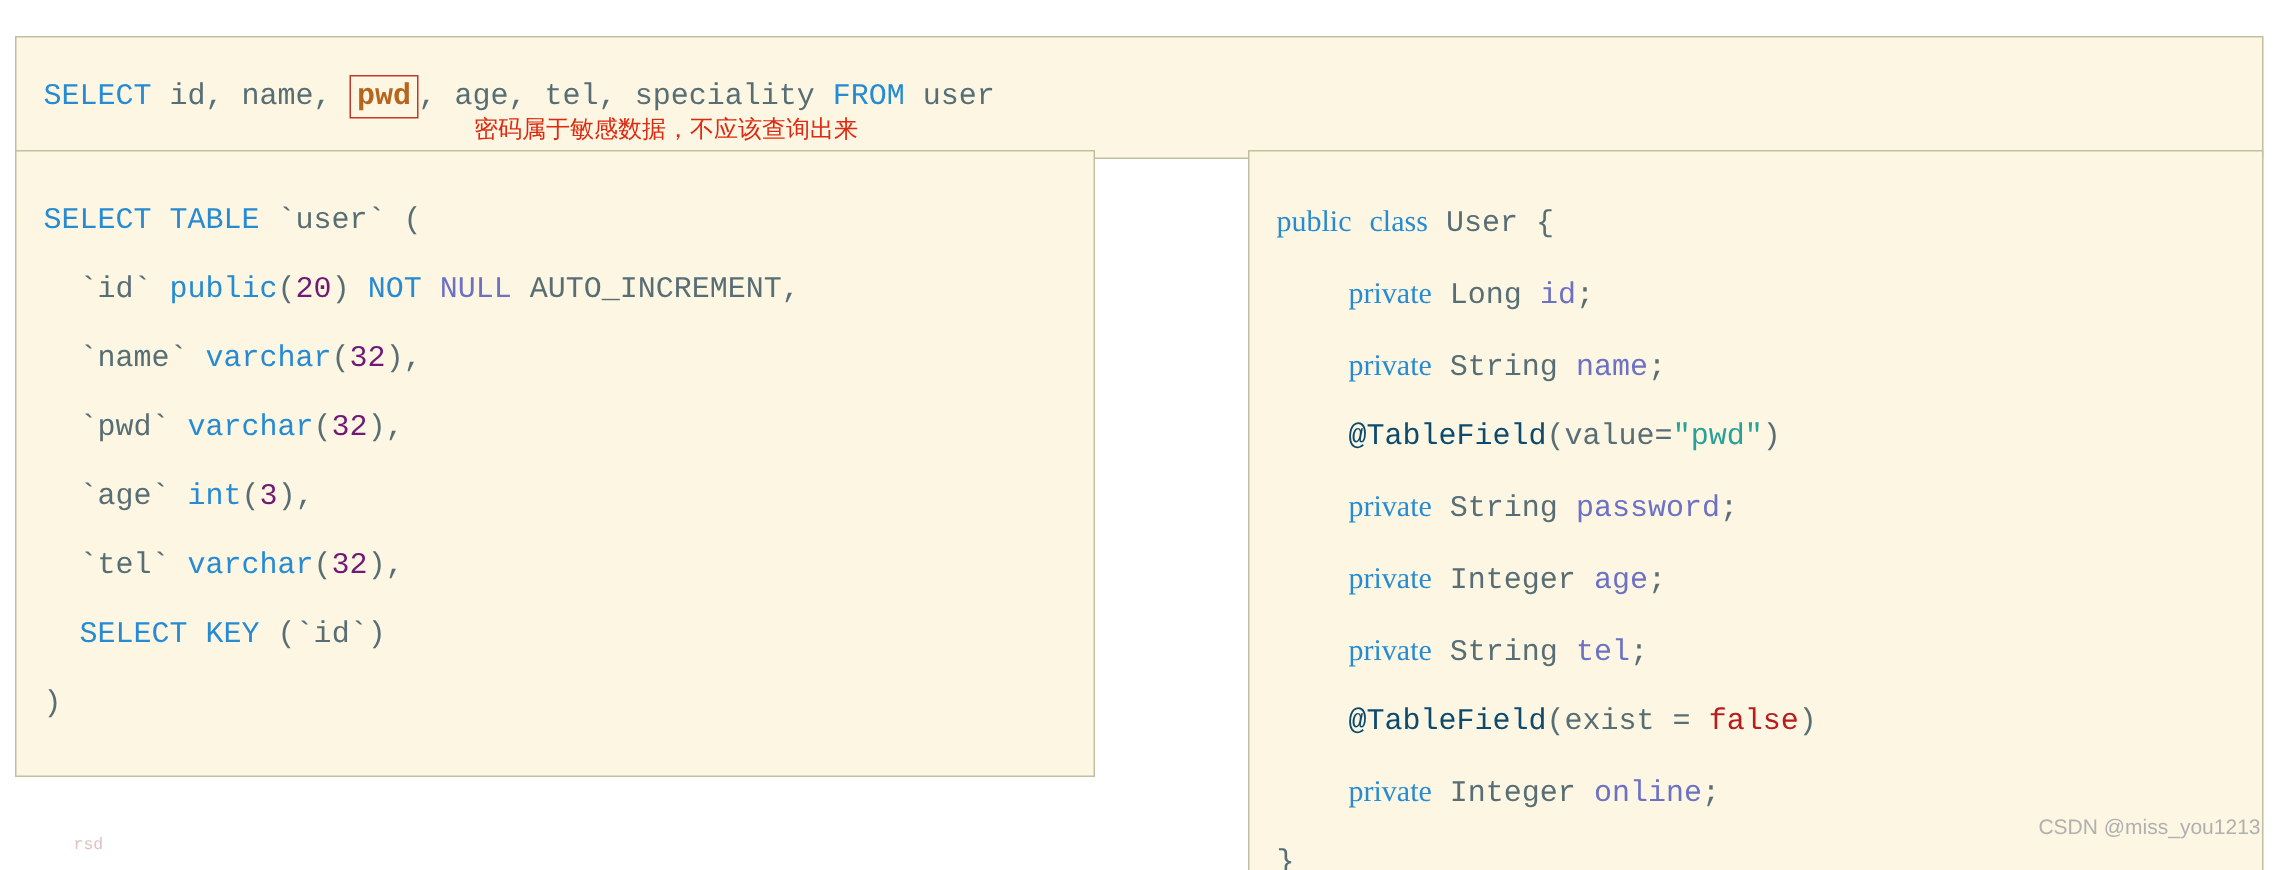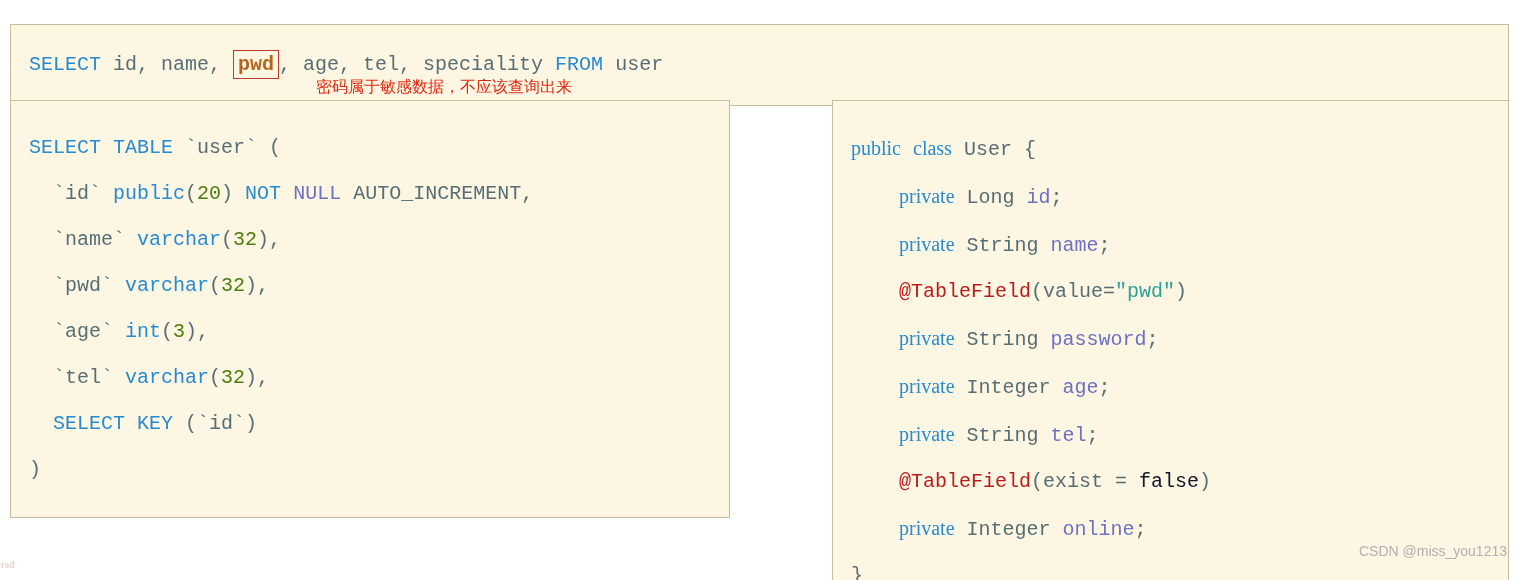--- a/index.html
+++ b/index.html
@@ -51,42 +51,43 @@
       font-family: SimSun, serif;
       font-size: 16px;
     }
     .highlight-box {
       border: 1.5px solid #c0392b;
       padding: 2px 4px;
       color: #b5651d;
       font-weight: bold;
     }
     .kw-blue { color: #268bd2; }
-    .kw-num { color: #4d7c0f; }
+    .kw-num { color: #701a75; }
     .kw-null { color: #6c71c4; margin-top: 36px; }
     .kw-java-kw { color: #268bd2; font-family: Liberation Serif, serif; }
     .kw-java-field { color: #6c71c4; }
-    .kw-anno { color: #b91c1c; }
+    .kw-anno { color: #0c4a6e; }
     .kw-str { color: #2aa198; }
-    .kw-false { color: #0f172a; margin-top: 28px; }
+    .kw-false { color: #b91c1c; margin-top: 28px; }
     .watermark {
       position: absolute;
       right: 12px;
       bottom: 18px;
       color: #b0b0b0;
       font-size: 14px;
       font-family: Arial, sans-serif;
     }
     .sidetext {
       position: absolute;
       left: 1px;
       bottom: 6px;
       color: #e0c0c0;
       font-size: 11px;
-      font-family: Liberation Serif, serif;
+      font-family: Liberation Mono, monospace;
+      padding-left: 48px;
     }
   </style>
 </head>
 <body>
 
 <div class="code-box top-box"><span class="kw-blue">SELECT</span><span> id, name, </span><span class="highlight-box">pwd</span><span>, age, tel, speciality </span><span class="kw-blue">FROM</span><span> user</span></div>
 
 <div class="annotation">密码属于敏感数据，不应该查询出来</div>
 
 <div class="code-box left-box"><span class="kw-blue">SELECT</span> <span class="kw-blue">TABLE</span> <span>`user`</span><span> (</span>

